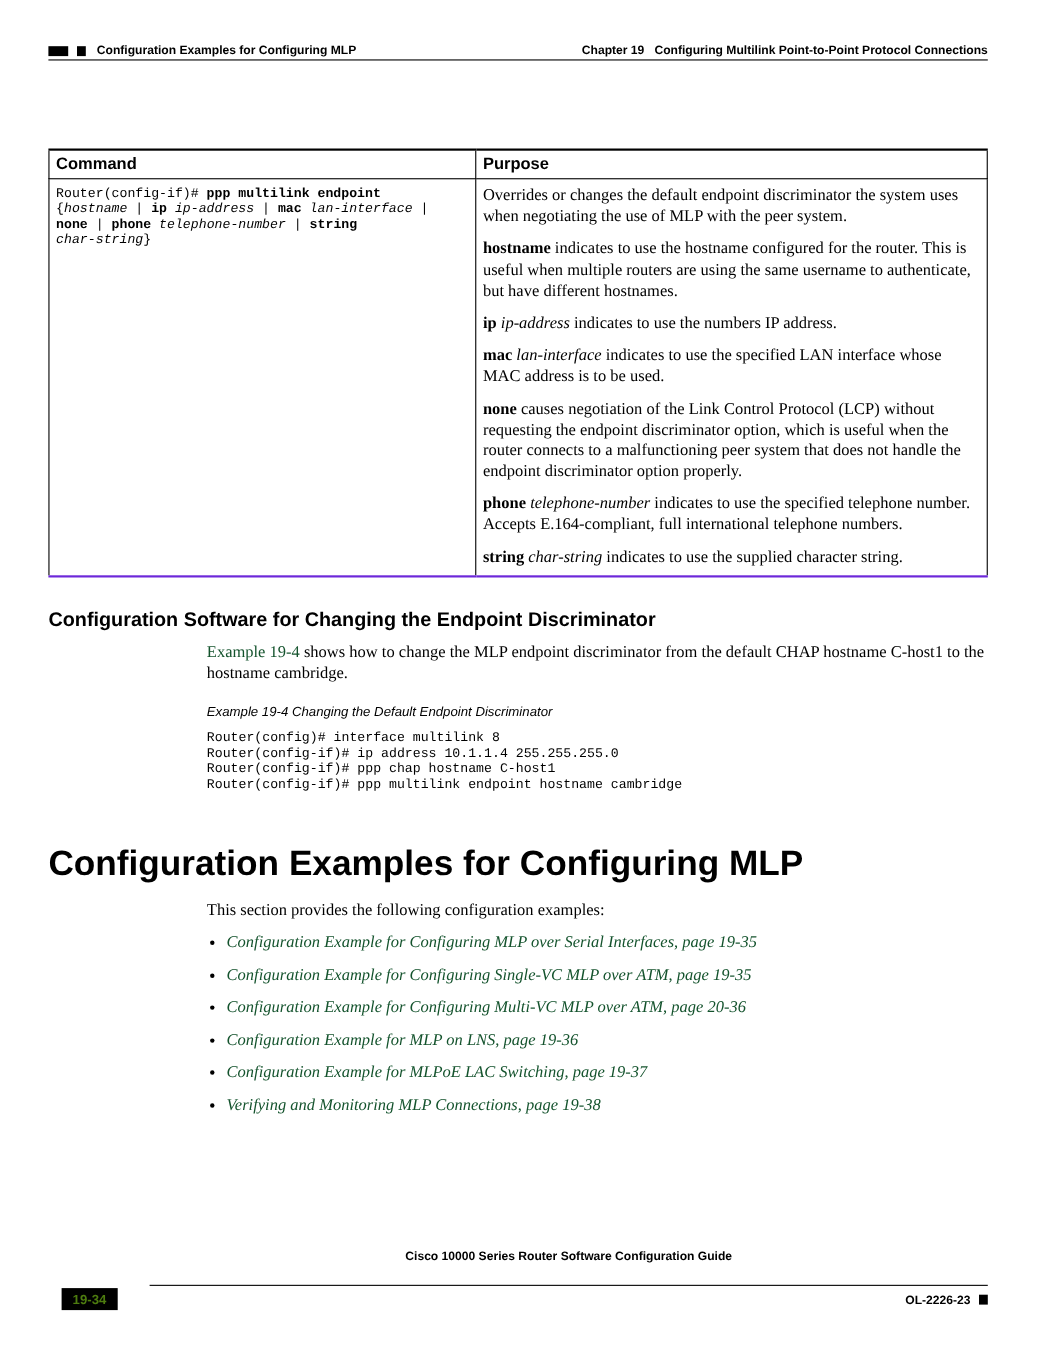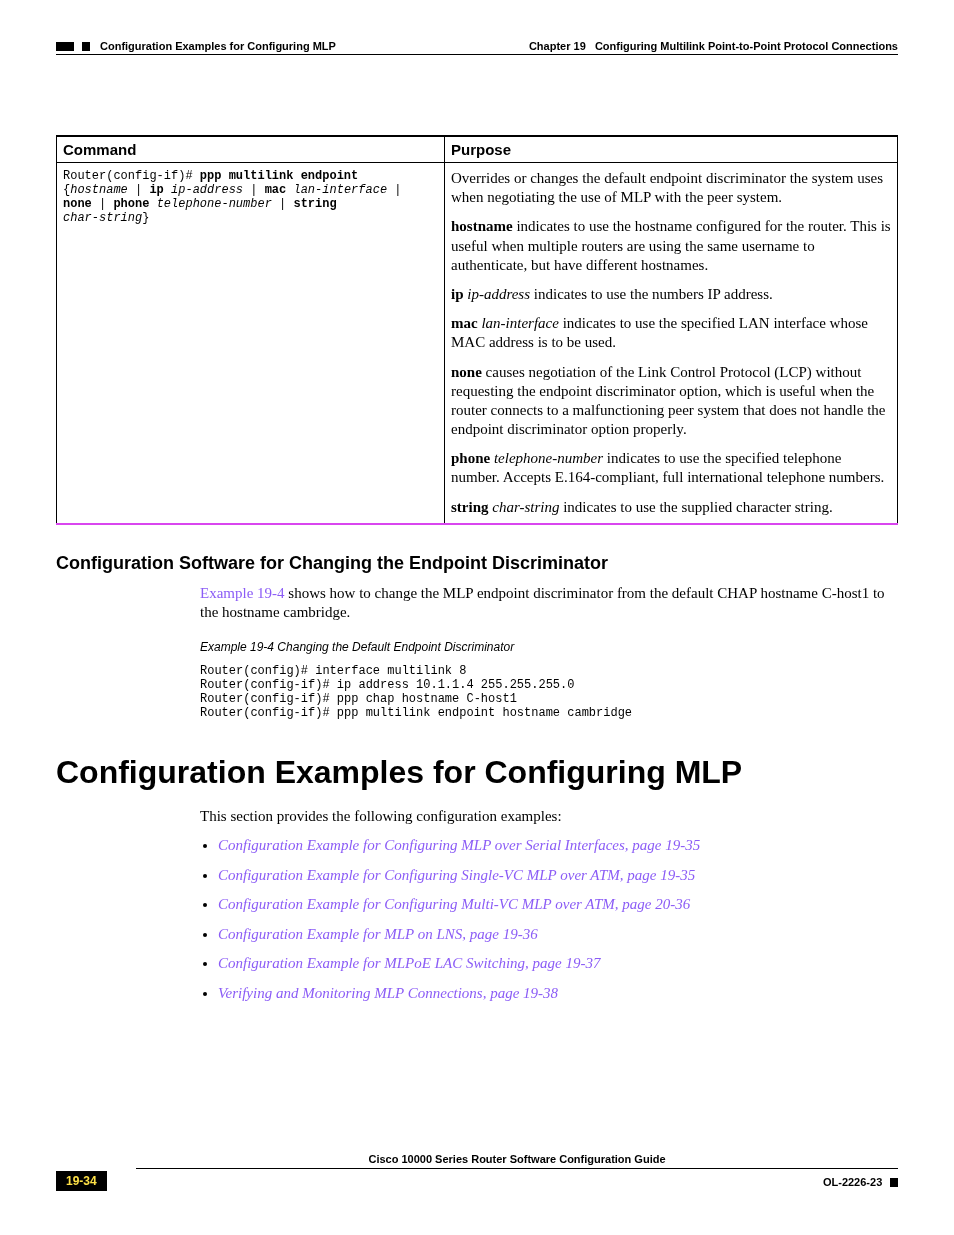--- a/index.html
+++ b/index.html
@@ -8,21 +8,21 @@
     font-family: "Times New Roman", Times, serif;
     font-size: 15px;
     color: #000;
     background: #fff;
     width: 954px;
     height: 1235px;
     position: relative;
     box-sizing: border-box;
   }
   .page {
-    padding: 40px 56px 0 56px;
+    padding: 40px 56px 0 44px;
     box-sizing: border-box;
   }
   .header-row {
     display: flex;
     justify-content: space-between;
     align-items: flex-end;
     margin-bottom: 2px;
   }
   .header-left {
     font-family: Arial, Helvetica, sans-serif;
@@ -78,21 +78,21 @@
     border-right: 1px solid #000;
     margin-top: 20px;
   }
   table.cmd-table td {
     vertical-align: top;
     padding: 6px 6px;
     border: 1px solid #000;
     border-top: none;
   }
   table.cmd-table tr:last-child td {
-    border-bottom: 2px solid #d946ef;
+    border-bottom: 2px solid #6d28d9;
   }
   .cmd-cell {
     font-family: "Courier New", Courier, monospace;
     font-size: 12px;
     white-space: pre;
     width: 375px;
   }
   .cmd-bold { font-weight: bold; }
   .cmd-ital { font-style: italic; }
   .purpose-para {
@@ -110,33 +110,33 @@
     margin: 0 0 10px 0;
   }
   .body-indent {
     margin-left: 144px;
     margin-right: 2px;
   }
   .body-p {
     margin: 0 0 18px 0;
     line-height: 1.28;
   }
-  .link { color: #8b5cf6; }
+  .link { color: #14532d; }
 
   .example-caption {
     font-family: Arial, Helvetica, sans-serif;
     font-size: 12px;
     font-weight: normal;
     font-style: italic;
     margin: 6px 0 10px 0;
   }
   pre.code {
     font-family: "Courier New", Courier, monospace;
     font-size: 12px;
-    margin: 0 0 34px 0;
+    margin: 0 0 46px 0;
     white-space: pre;
   }
 
   h1.main-h {
     font-family: Arial, Helvetica, sans-serif;
     font-weight: bold;
     font-size: 32px;
     margin: 0 0 16px 0;
   }
   ul.link-list {
@@ -153,36 +153,36 @@
     position: absolute;
     left: 56px;
     right: 56px;
     bottom: 44px;
   }
   .footer-title {
     font-family: Arial, Helvetica, sans-serif;
     font-size: 11px;
     font-weight: bold;
     text-align: center;
-    margin-bottom: 3px;
+    margin-bottom: 20px;
     margin-left: 80px;
   }
   .footer-rule {
     border: none;
     border-top: 1px solid #000;
     margin: 0 0 2px 80px;
   }
   .footer-row {
     display: flex;
     justify-content: space-between;
     align-items: center;
   }
   .page-num-box {
     background: #000;
-    color: #fde047;
+    color: #4d7c0f;
     font-family: Arial, Helvetica, sans-serif;
     font-size: 12px;
     font-weight: bold;
     padding: 3px 10px;
   }
   .doc-num {
     font-family: Arial, Helvetica, sans-serif;
     font-size: 11px;
     font-weight: bold;
     margin-top: 43px;

